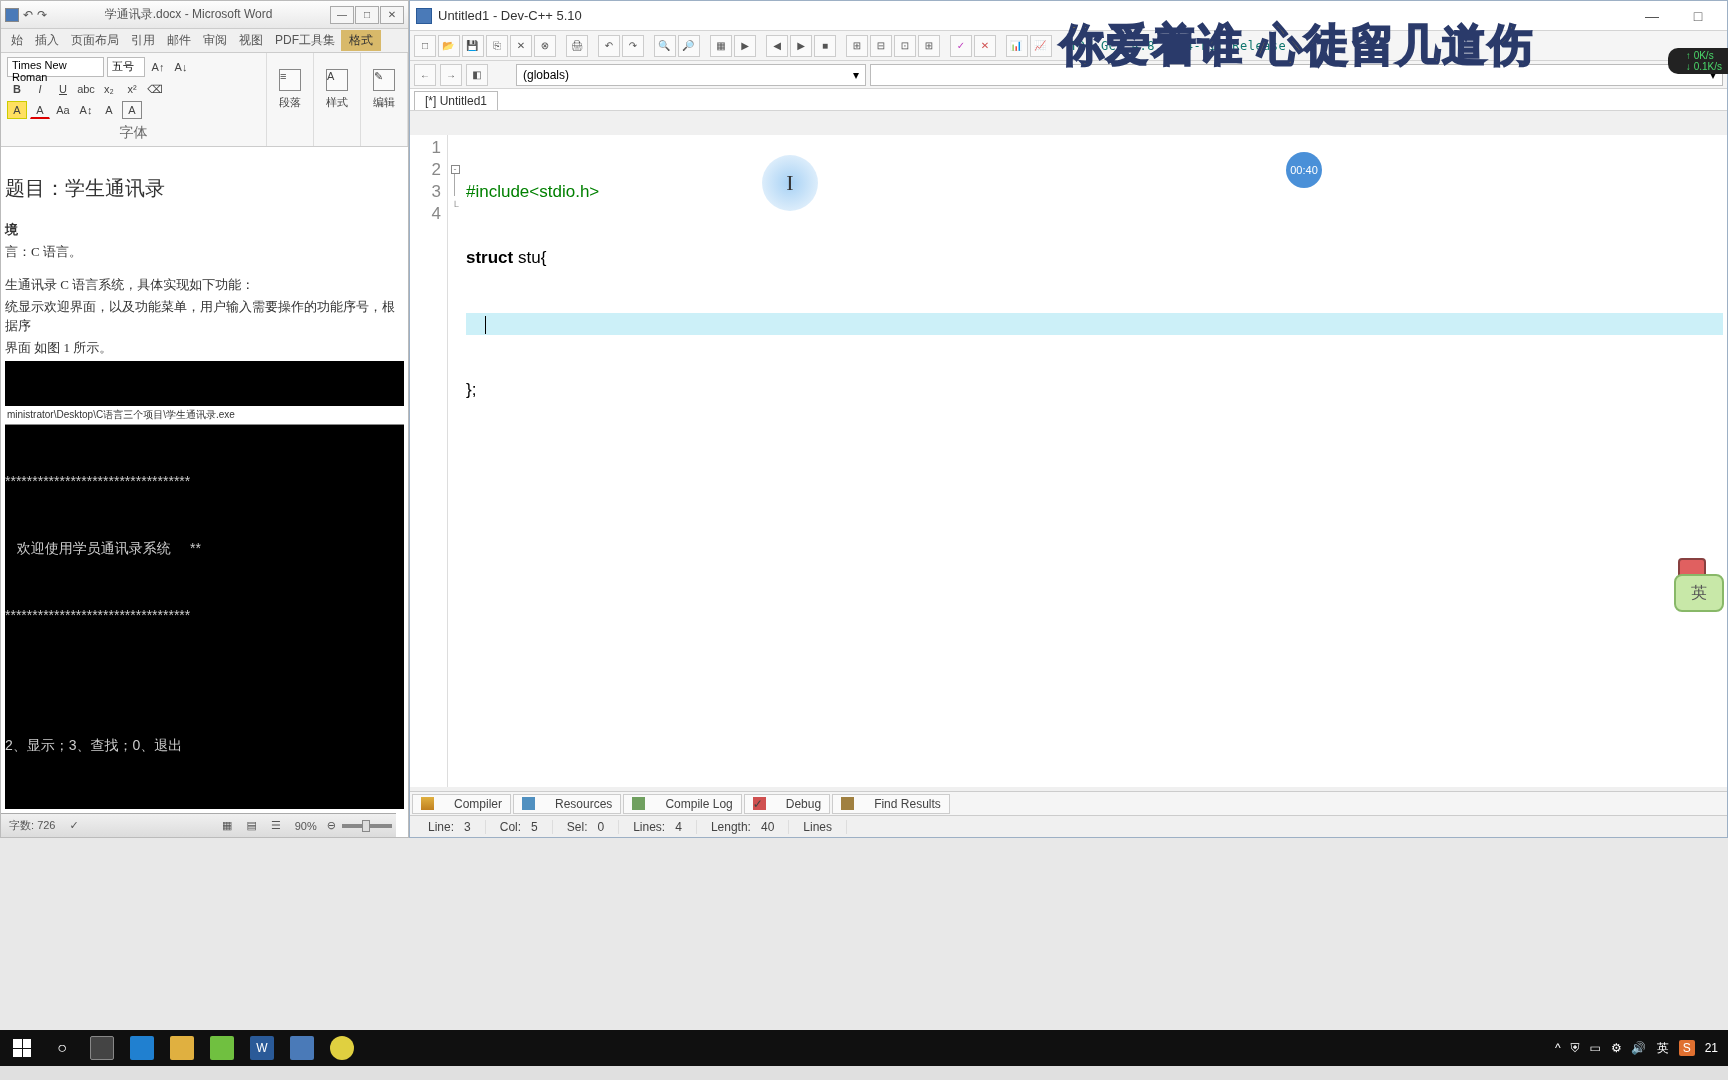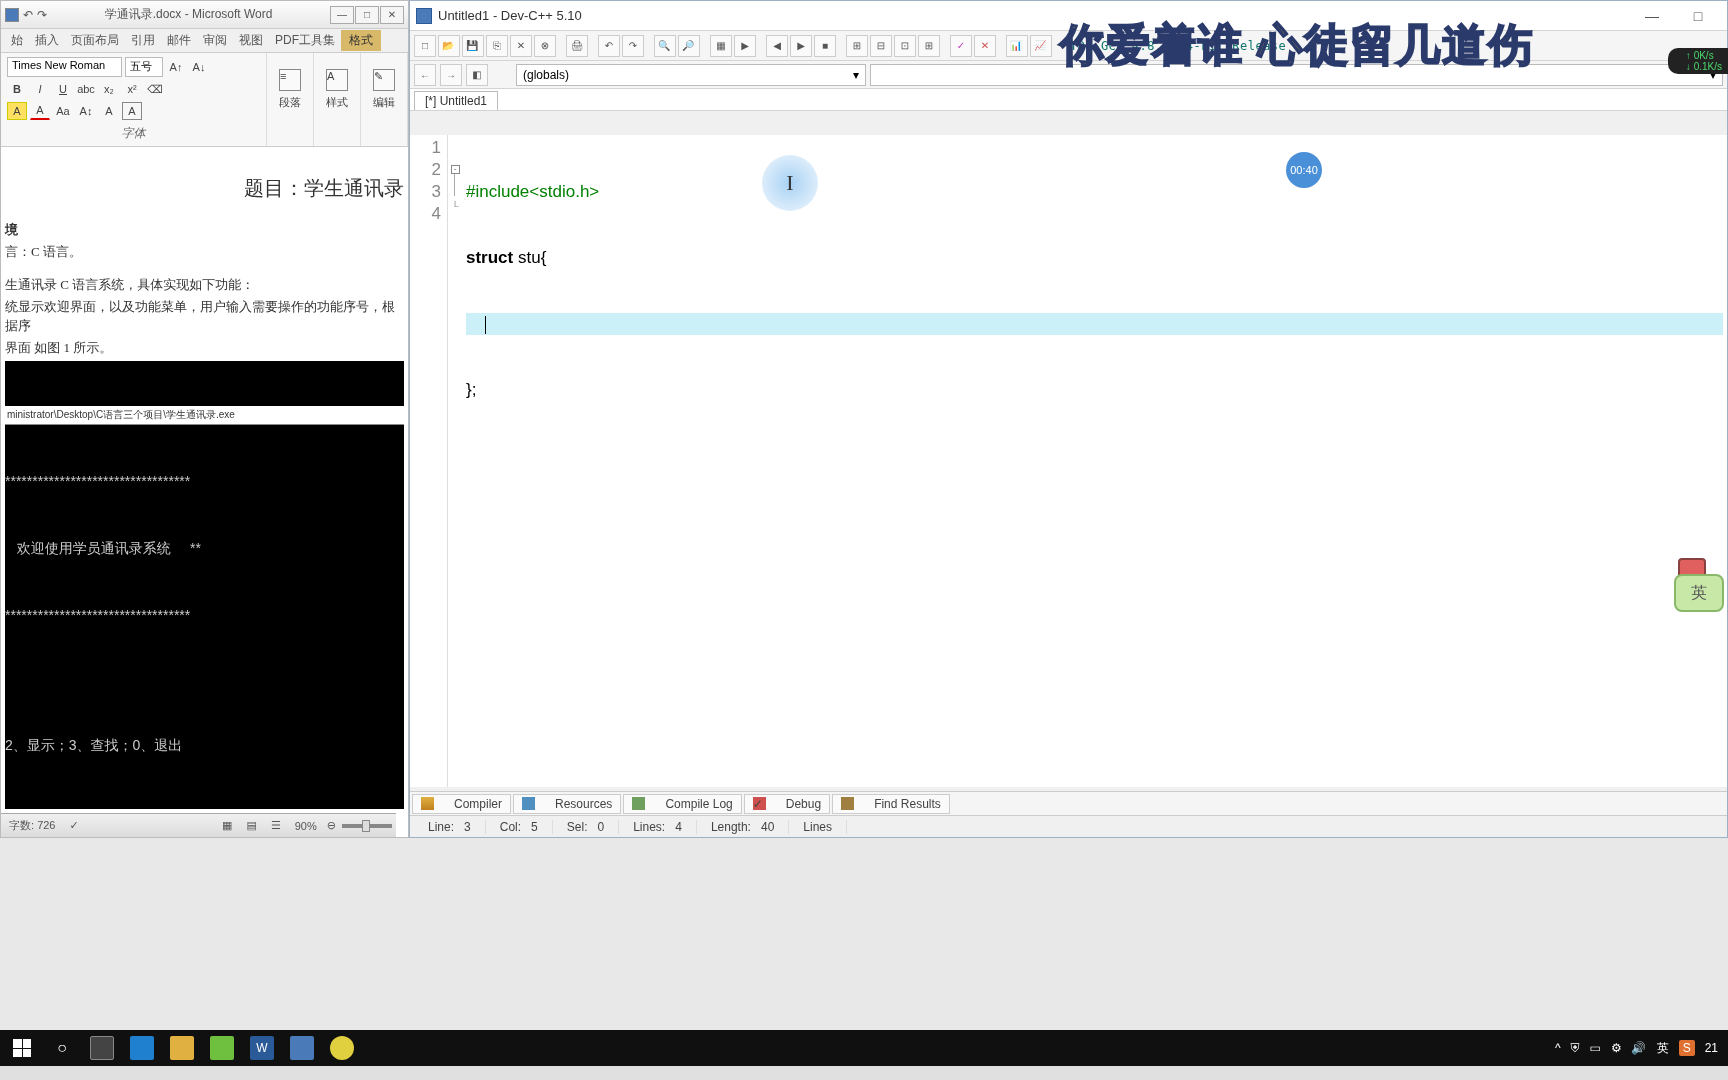--- a/index.html
+++ b/index.html
@@ -15,26 +15,26 @@
 .word-tb-btn { width: 24px; height: 18px; border: 1px solid #aaa; background: #f5f5f5; text-align: center; font-size: 10px; line-height: 16px; color: #555;}
 .word-menubar { height: 24px; background: #f0f0f0; display: flex; align-items: center; padding: 0 4px; border-bottom: 1px solid #ccc; }
 .word-menu-item { padding: 2px 6px; color: #555; }
 .word-menu-active { background: #d8b96a; color: #333; padding: 2px 8px; }
 .word-ribbon { height: 94px; background: #f7f7f7; border-bottom: 1px solid #ccc; display: flex; }
 .ribbon-group { border-right: 1px solid #ddd; padding: 4px 6px; display: flex; flex-direction: column; justify-content: space-between; }
 .ribbon-font { flex: 1; }
 .ribbon-row { display: flex; gap: 3px; align-items: center; margin-bottom: 3px; }
 .ribbon-select { border: 1px solid #bbb; background: #fff; padding: 1px 4px; font-size: 11px; height: 20px; }
 .ribbon-btn { width: 20px; height: 18px; border: 1px solid transparent; display: inline-flex; align-items: center; justify-content: center; font-size: 11px; color: #444;}
-.ribbon-label { text-align: center; font-size: 12px; color: #666; padding-top: 2px; font-style: italic; }
+.ribbon-label { text-align: center; font-size: 14px; color: #666; padding-top: 2px; }
 .ribbon-bigbtn { width: 34px; height: 65px; display: flex; flex-direction: column; align-items: center; justify-content: center; gap: 4px; font-size: 11px; color: #444; border: 1px solid transparent; }
 .ribbon-bigbtn-icon { width: 22px; height: 22px; border: 1px solid #888; background: #fafafa; }
 
 .word-content { position: absolute; top: 146px; left: 0; right: 0; bottom: 28px; background: #fff; overflow: hidden; padding: 8px 4px; color: #333; }
-.word-title { text-align: right; font-size: 20px; font-family: SimSun; margin: 20px 0 18px; }
+.word-title { text-align: left; font-size: 20px; font-family: SimSun; margin: 20px 0 18px; }
 .word-text { font-size: 13px; line-height: 1.5; margin-bottom: 2px; font-family: SimSun; }
 .word-text a { text-decoration: underline; color: #333;}
 .word-console { background: #000; color: #ccc; font-family: SimSun, monospace; font-size: 14px; padding: 0px; margin: 4px 0; line-height: 1.6; white-space: pre; overflow: hidden;}
 .word-console-title { background: #fff; color: #333; padding: 1px 2px; font-size: 10px; border-bottom: 1px solid #888;}
 .word-statusbar { position: absolute; bottom: 0; left: 0; right: 12px; height: 24px; background: linear-gradient(#f0f0f0, #dcdcdc); border-top: 1px solid #aaa; display: flex; align-items: center; padding: 0 4px; gap: 6px; font-size: 11px; color: #555;}
 .word-status-item { padding: 0 4px; }
 .word-zoom-slider { width: 50px; height: 4px; background: #888; position: relative; }
 .word-zoom-thumb { position: absolute; left: 40%; top: -4px; width: 8px; height: 12px; background: #ddd; border: 1px solid #888; }
 
 
@@ -126,21 +126,21 @@
     <span class="word-menu-item">引用</span>
     <span class="word-menu-item">邮件</span>
     <span class="word-menu-item">审阅</span>
     <span class="word-menu-item">视图</span>
     <span class="word-menu-item">PDF工具集</span>
     <span class="word-menu-active">格式</span>
   </div>
   <div class="word-ribbon">
     <div class="ribbon-group ribbon-font">
       <div class="ribbon-row">
-        <div class="ribbon-select" style="width:115px">Times New Roman</div>
+        <div class="ribbon-select" style="width:97px">Times New Roman</div>
         <div class="ribbon-select" style="width:38px">五号</div>
         <span class="ribbon-btn">A↑</span>
         <span class="ribbon-btn">A↓</span>
       </div>
       <div class="ribbon-row">
         <span class="ribbon-btn">
             <b>B</b>
           </span>
         <span class="ribbon-btn">
             <i>I</i>

